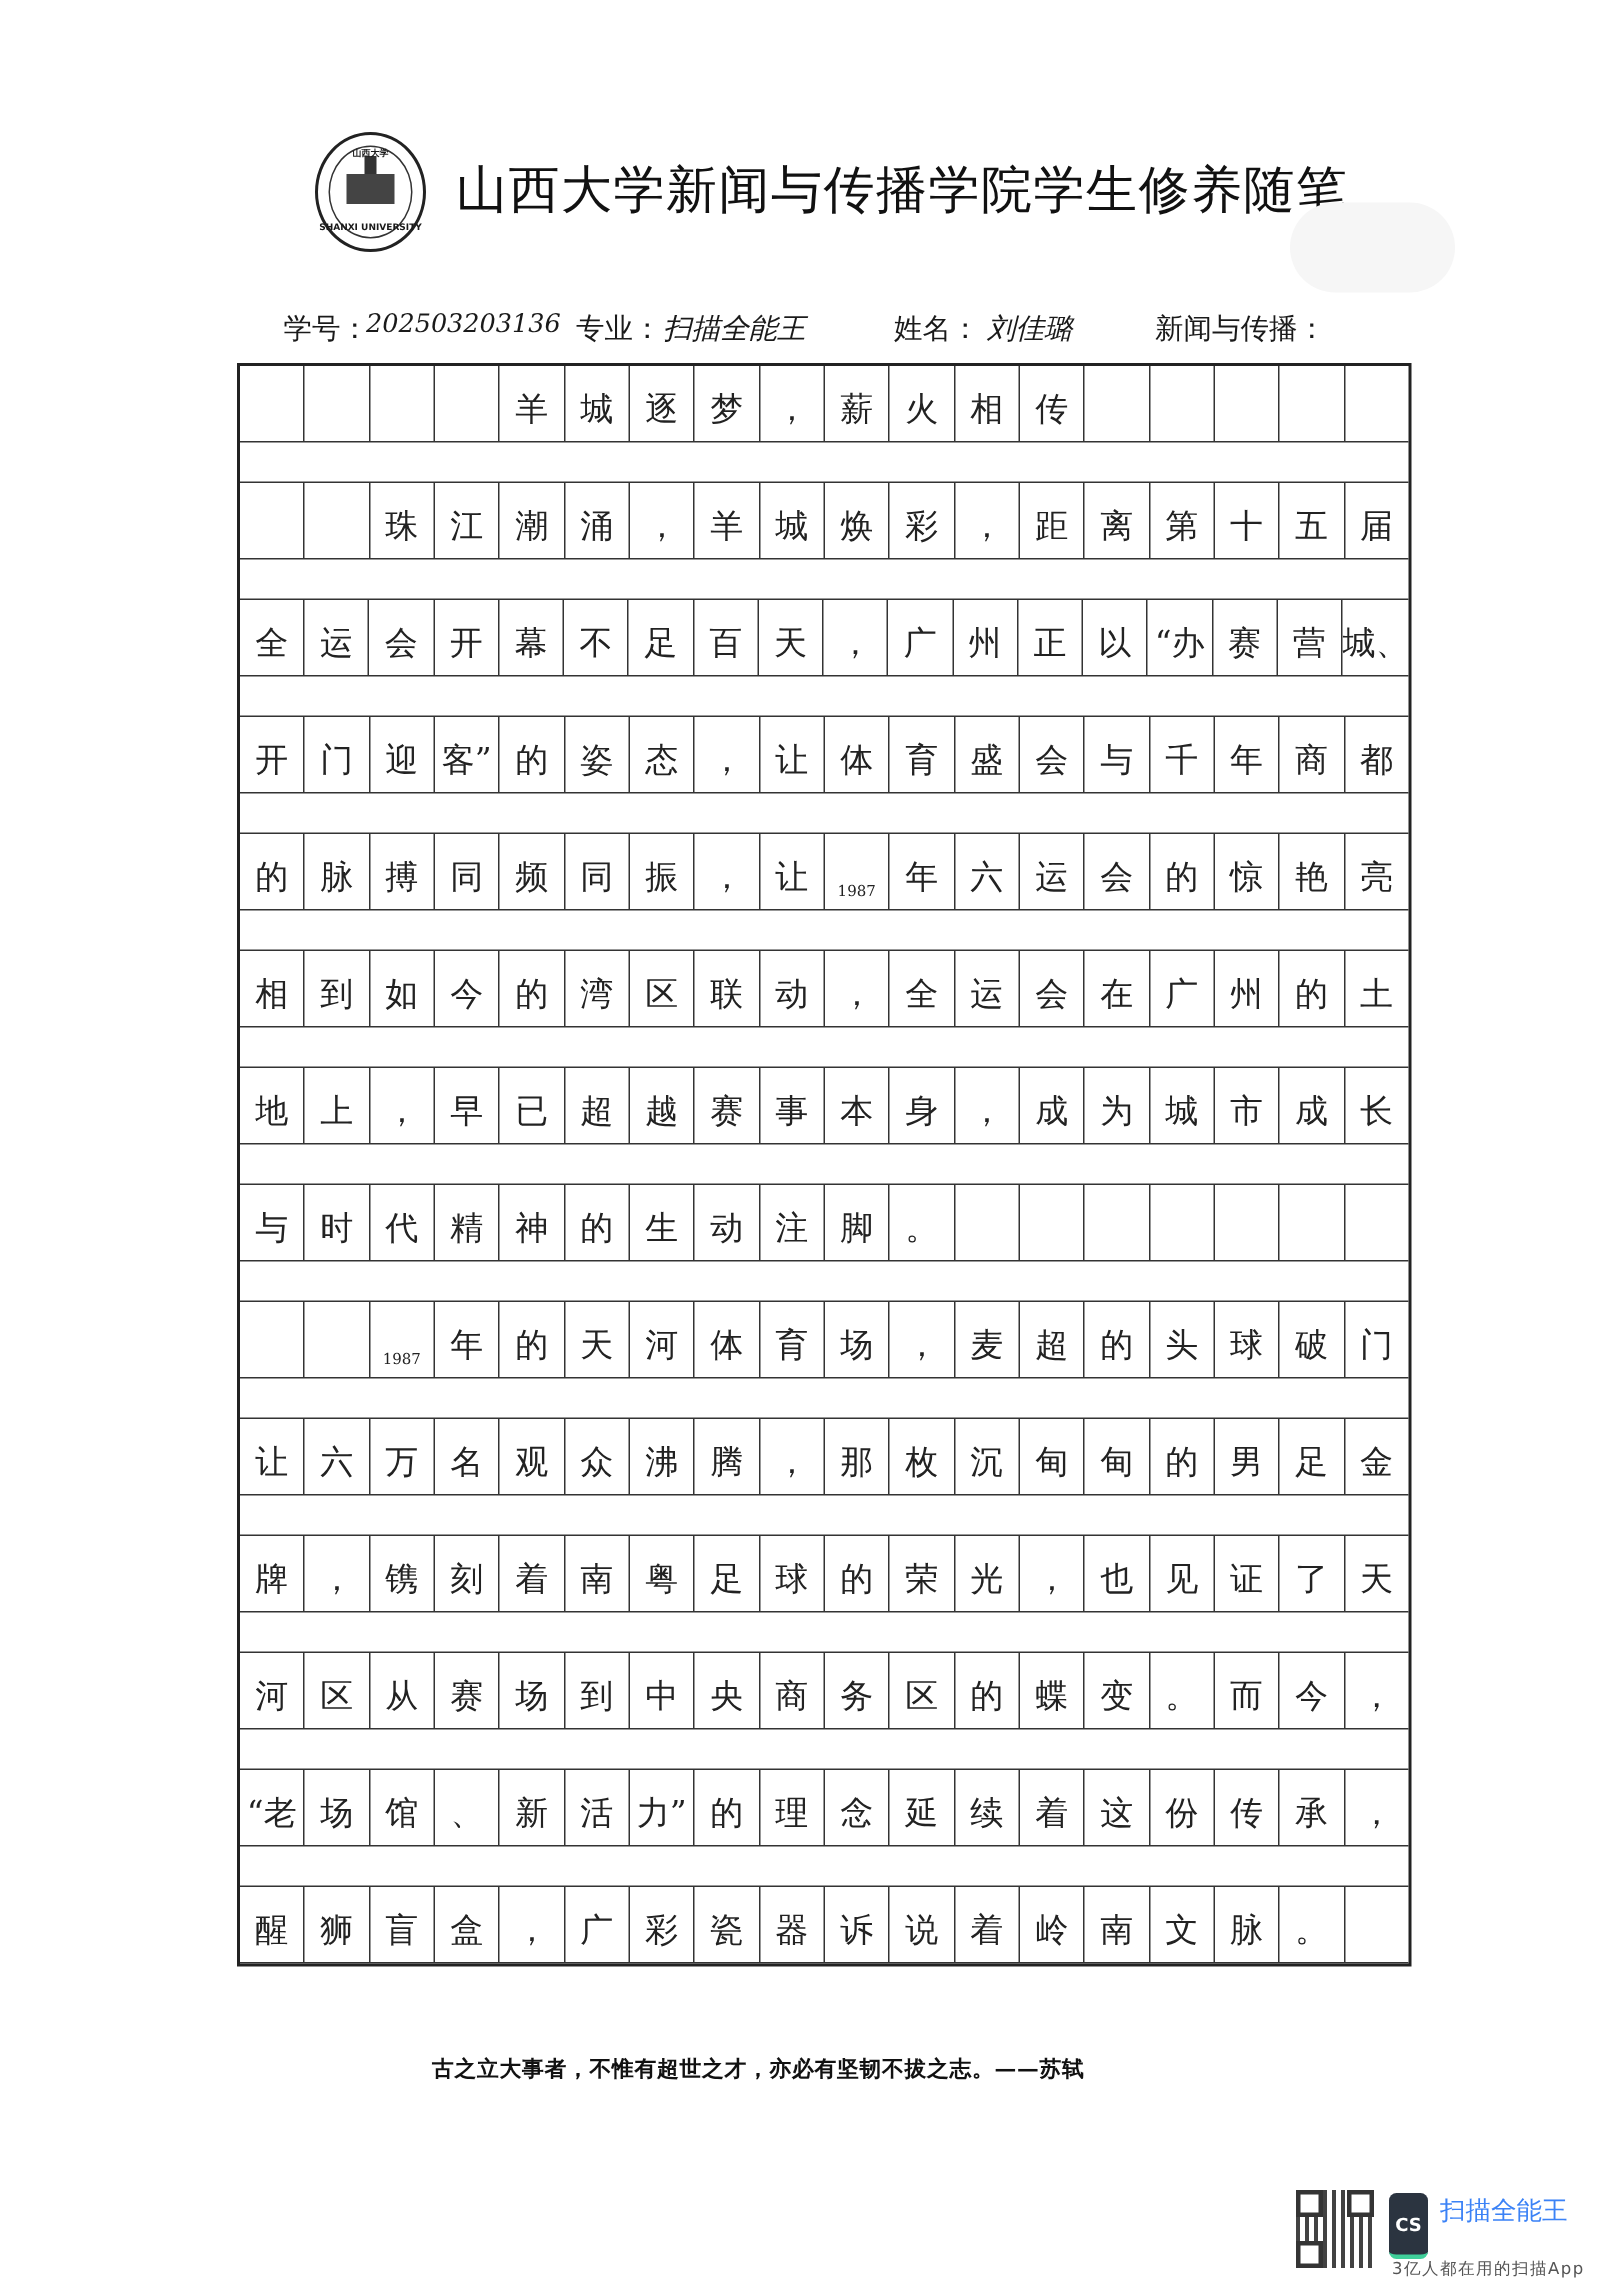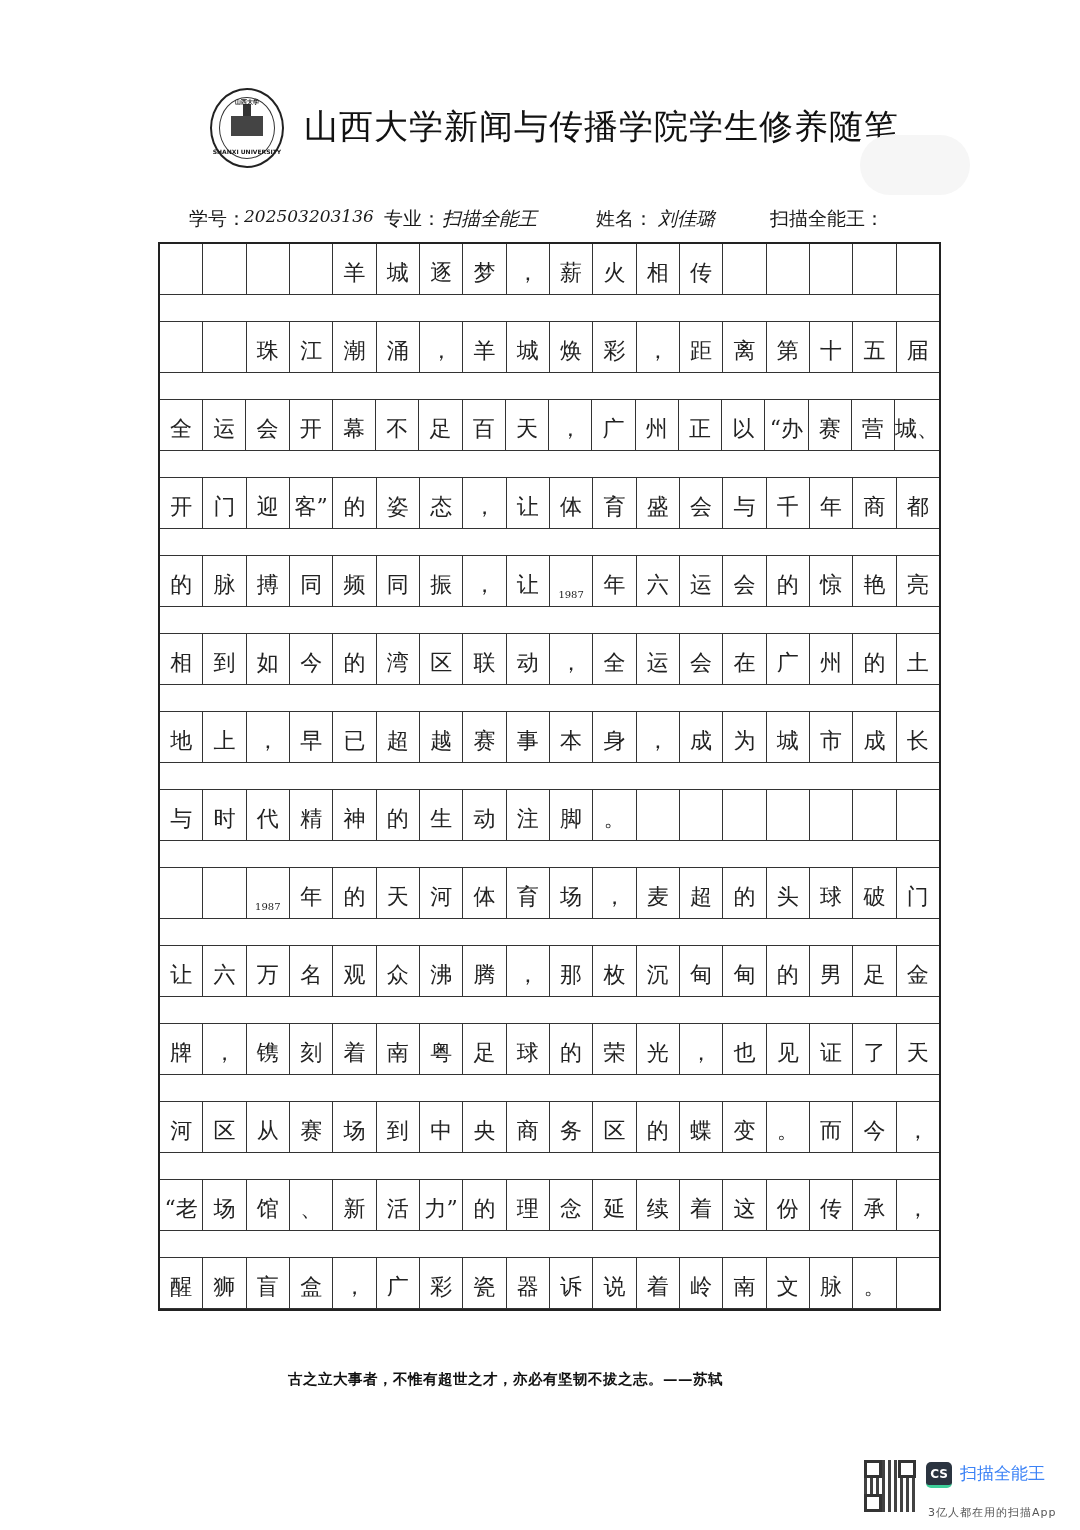--- a/index.html
+++ b/index.html
@@ -31,21 +31,21 @@
            letter-spacing:0.5px; color:#111; white-space:nowrap;margin-top:36px; }
   .badge { position:absolute; left:864px; top:1460px; width:200px; height:52px; }
   .qr { position:absolute; left:0; top:0; width:52px; height:52px;
         background:
           repeating-linear-gradient(90deg, #222 0 3px, #fff 3px 6px),
           #fff; opacity:.85; }
   .qr::before, .qr::after { content:""; position:absolute; width:12px; height:12px; border:3px solid #111; background:#fff; }
   .qr::before { left:0; top:0; }
   .qr::after { right:0; top:0; }
   .qr .c3 { position:absolute; left:0; bottom:0; width:12px; height:12px; border:3px solid #111; background:#fff; }
-  .cs { position:absolute; left:62px; top:2px; width:26px; height:26px; border-radius:5px; background:#2b3440;
+  .cs { position:absolute; left:62px; top:2px; width:26px; height:44px; border-radius:5px; background:#2b3440;
         color:#fff; font-size:12px; font-weight:bold; display:flex; align-items:center; justify-content:center;
         border-bottom:3px solid #3fcf9a; box-sizing:border-box; }
   .app-name { position:absolute; left:96px; top:2px; font-size:17px; color:#3b82f6; white-space:nowrap; }
   .app-sub { position:absolute; left:64px; top:45px; font-size:11px; color:#555; letter-spacing:1px; white-space:nowrap; }
 </style>
 </head>
 <body>
 
 <div class="header">
   <div class="logo">
@@ -59,21 +59,21 @@
 </div>
 <div class="smudge"></div>
 
 <div class="info">
   <span style="left:3px;">学号：</span>
   <span class="hand" style="left:58px;font-size:17px;">202503203136</span>
   <span style="left:198px;">专业：</span>
   <span class="hand" style="left:256px;">扫描全能王</span>
   <span style="left:410px;">姓名：</span>
   <span class="hand" style="left:472px;">刘佳璐</span>
-  <span style="left:584px;">扫描全能王：</span>
+  <span style="left:584px;">新闻与传播：</span>
   <span style="left:680px;"></span>
 </div>
 
 <div class="grid" id="essay-grid">
     <div class="row">
       <div class="cell"></div>
       <div class="cell"></div>
       <div class="cell"></div>
       <div class="cell"></div>
       <div class="cell">羊</div>

